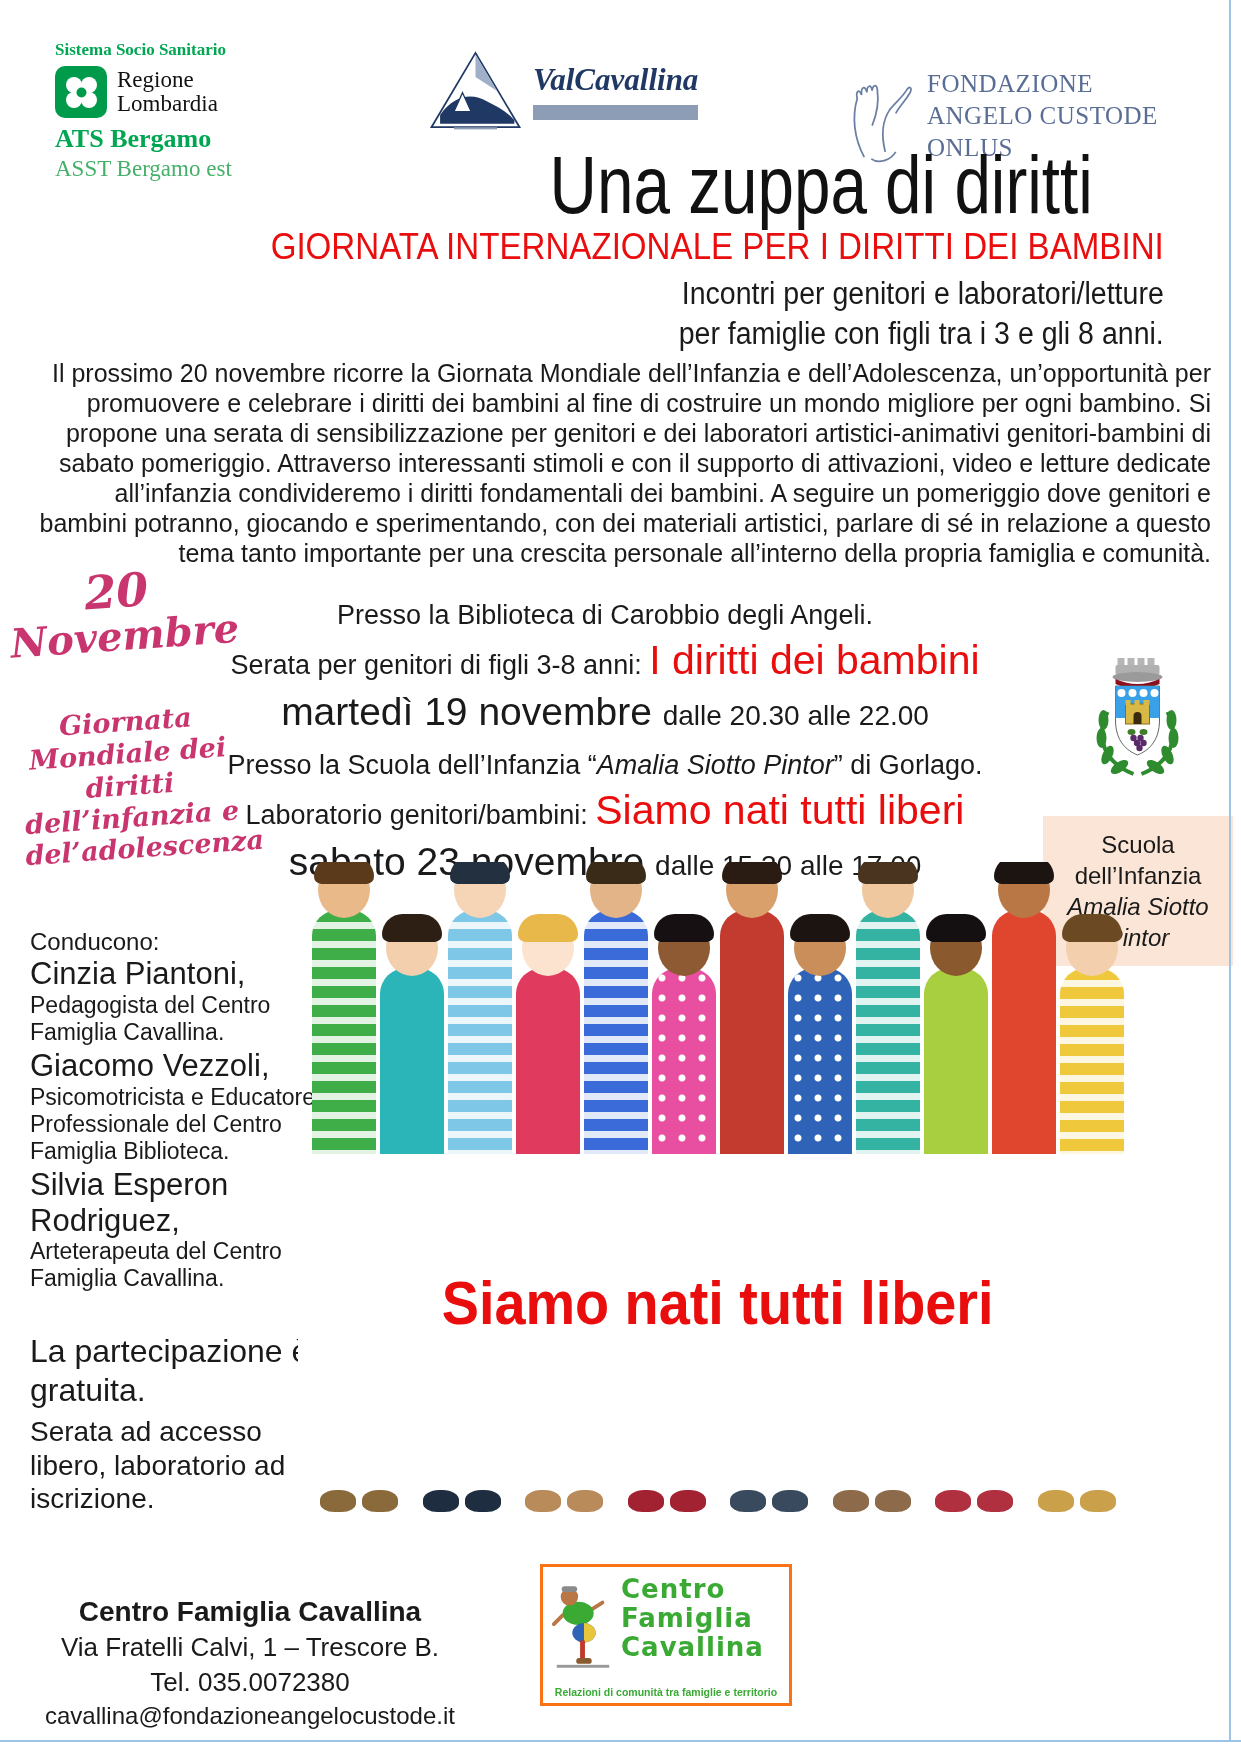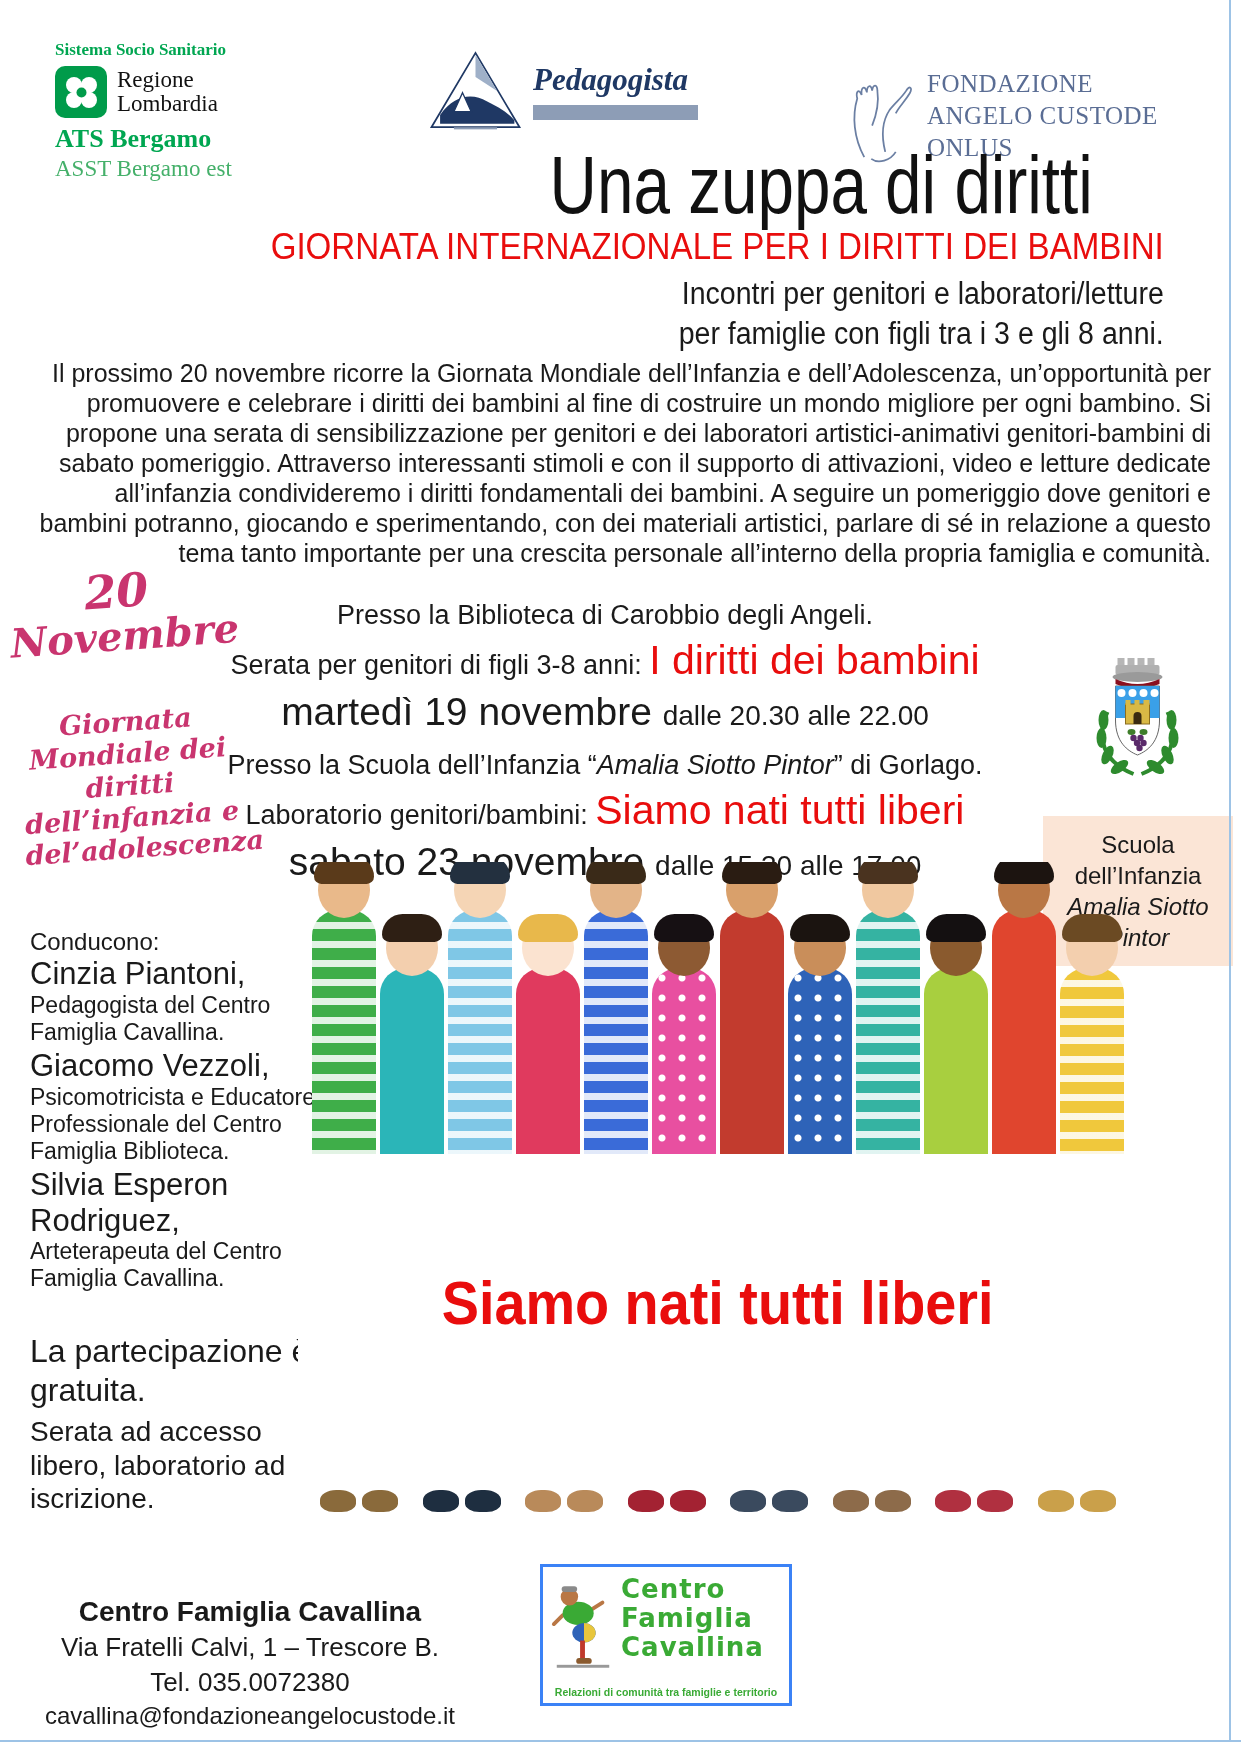--- a/index.html
+++ b/index.html
@@ -87,21 +87,21 @@
   .shoe-pair{display:flex;gap:6px;}
   .shoe{width:36px;height:22px;border-radius:45% 45% 40% 40%;}
 
   
   .contact{position:absolute;left:30px;top:1596px;width:440px;text-align:center;}
   .ct-name{font-size:28px;font-weight:bold;}
   .ct-line{font-size:26px;margin-top:4px;}
   .ct-email{font-size:24px;margin-top:4px;}
 
   .cfc-box{position:absolute;left:540px;top:1564px;width:252px;height:142px;background:#fff;
-           border:3px solid #3b82f6;box-sizing:border-box;display:flex;align-items:flex-start;
+           border:3px solid #f97316;box-sizing:border-box;display:flex;align-items:flex-start;
            padding:8px 0 0 6px;}
   .cfc-text{margin-left:4px;font-weight:bold;color:#3aaa35;font-size:26px;line-height:1.12;
             font-family:"DejaVu Sans",sans-serif;letter-spacing:1px;}
   .cfc-tagline{position:absolute;left:0;right:0;bottom:5px;text-align:center;font-size:10.5px;
                font-weight:bold;color:#3aaa35;}
   .funding-note{position:absolute;left:835px;top:1552px;width:375px;text-align:right;
                 font-size:23px;line-height:1.27;}
 </style>
 </head>
 <body>
@@ -132,21 +132,21 @@
 
   <div class="logo-valc">
     <svg width="95" height="85" viewBox="0 0 110 95">
       <path d="M55 4 L106 90 L4 90 Z" fill="#ffffff" stroke="#1f3864" stroke-width="2"></path>
       <path d="M55 6 L80 48 L55 32 Z" fill="#9fb0c8"></path>
       <path d="M14 76 C30 52 52 50 68 60 C80 66 92 72 100 82 L100 86 L14 86 Z" fill="#1f3864"></path>
       <path d="M40 50 L50 72 L30 72 Z" fill="#ffffff" stroke="#1f3864" stroke-width="1.5"></path>
       <rect x="30" y="90" width="50" height="2.5" fill="#8d9db6"></rect>
     </svg>
     <div class="vc-text">
-      <div class="vc-name">Pedagogista</div>
+      <div class="vc-name">ValCavallina</div>
       <div class="vc-bar"></div>
     </div>
   </div>
 
   <div class="logo-fond">
     <svg width="70" height="100" viewBox="0 0 80 110" fill="none" stroke="#6b7fa3" stroke-width="2">
       <path d="M22 102 C10 80 8 55 14 35 C12 27 16 23 19 31 C18 22 23 19 25 28 C25 20 30 18 31 26 C32 19 37 18 37 26 C39 40 35 56 31 66"></path>
       <path d="M46 96 C41 76 43 60 51 48 C57 40 65 34 70 26 C73 20 78 22 74 29 C68 39 62 44 58 52"></path>
       <path d="M30 104 C38 110 52 106 58 96"></path>
     </svg>

